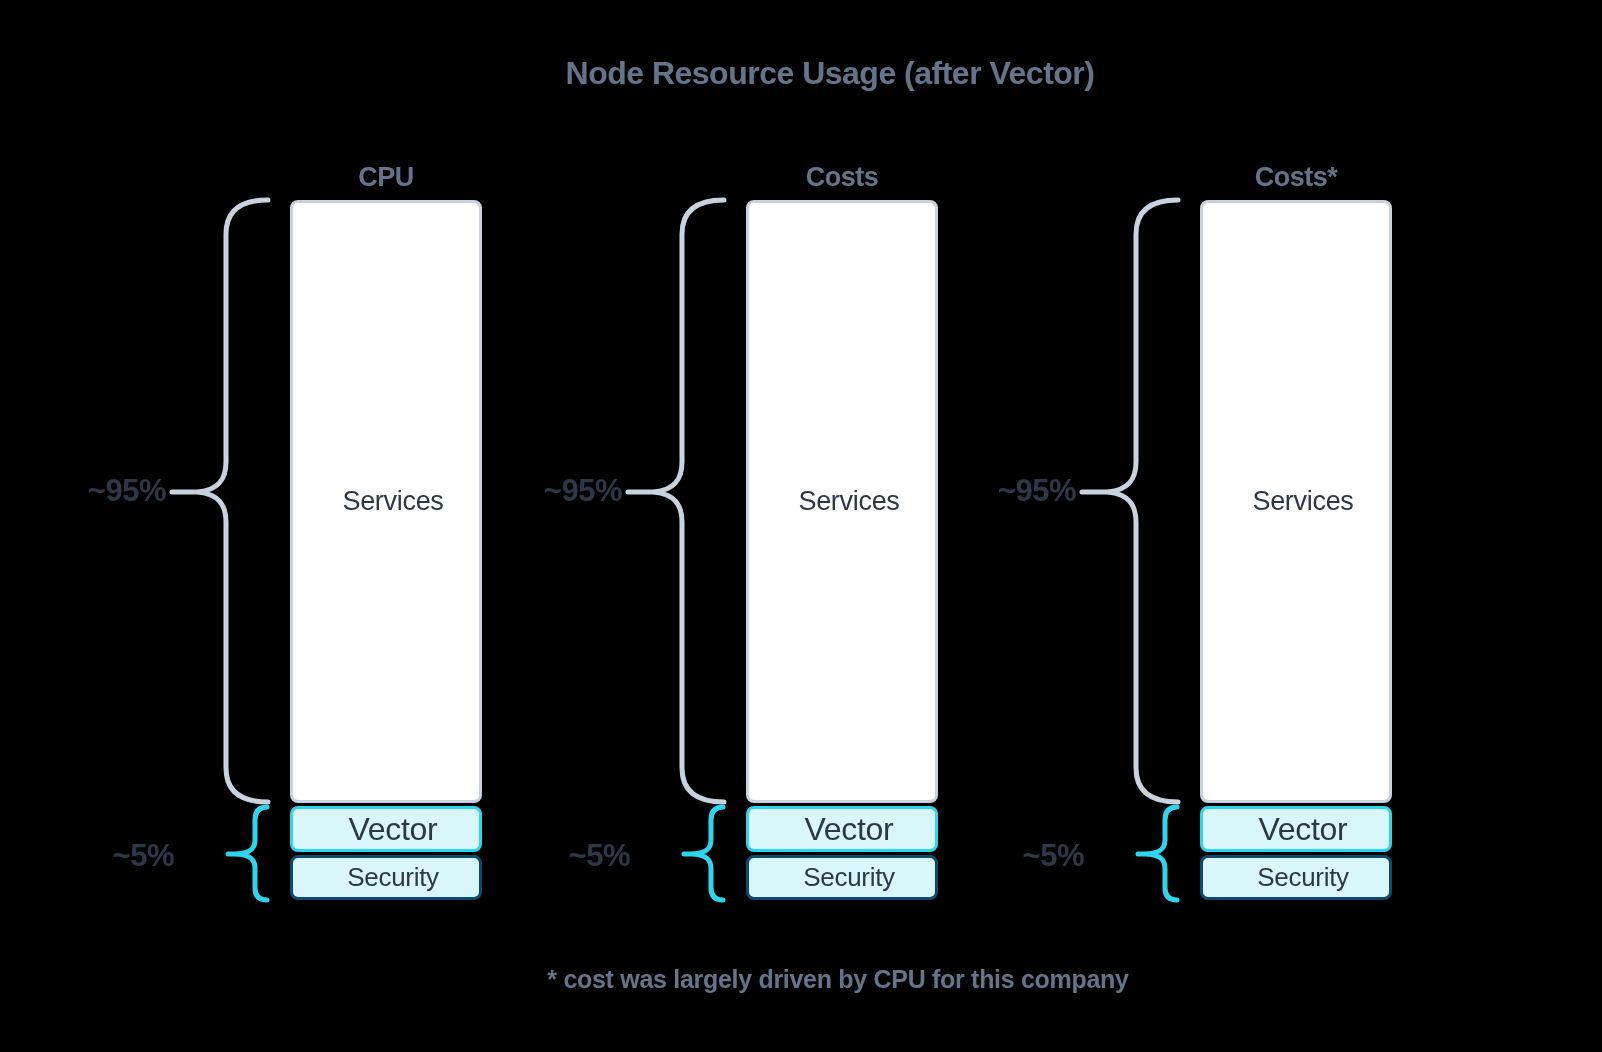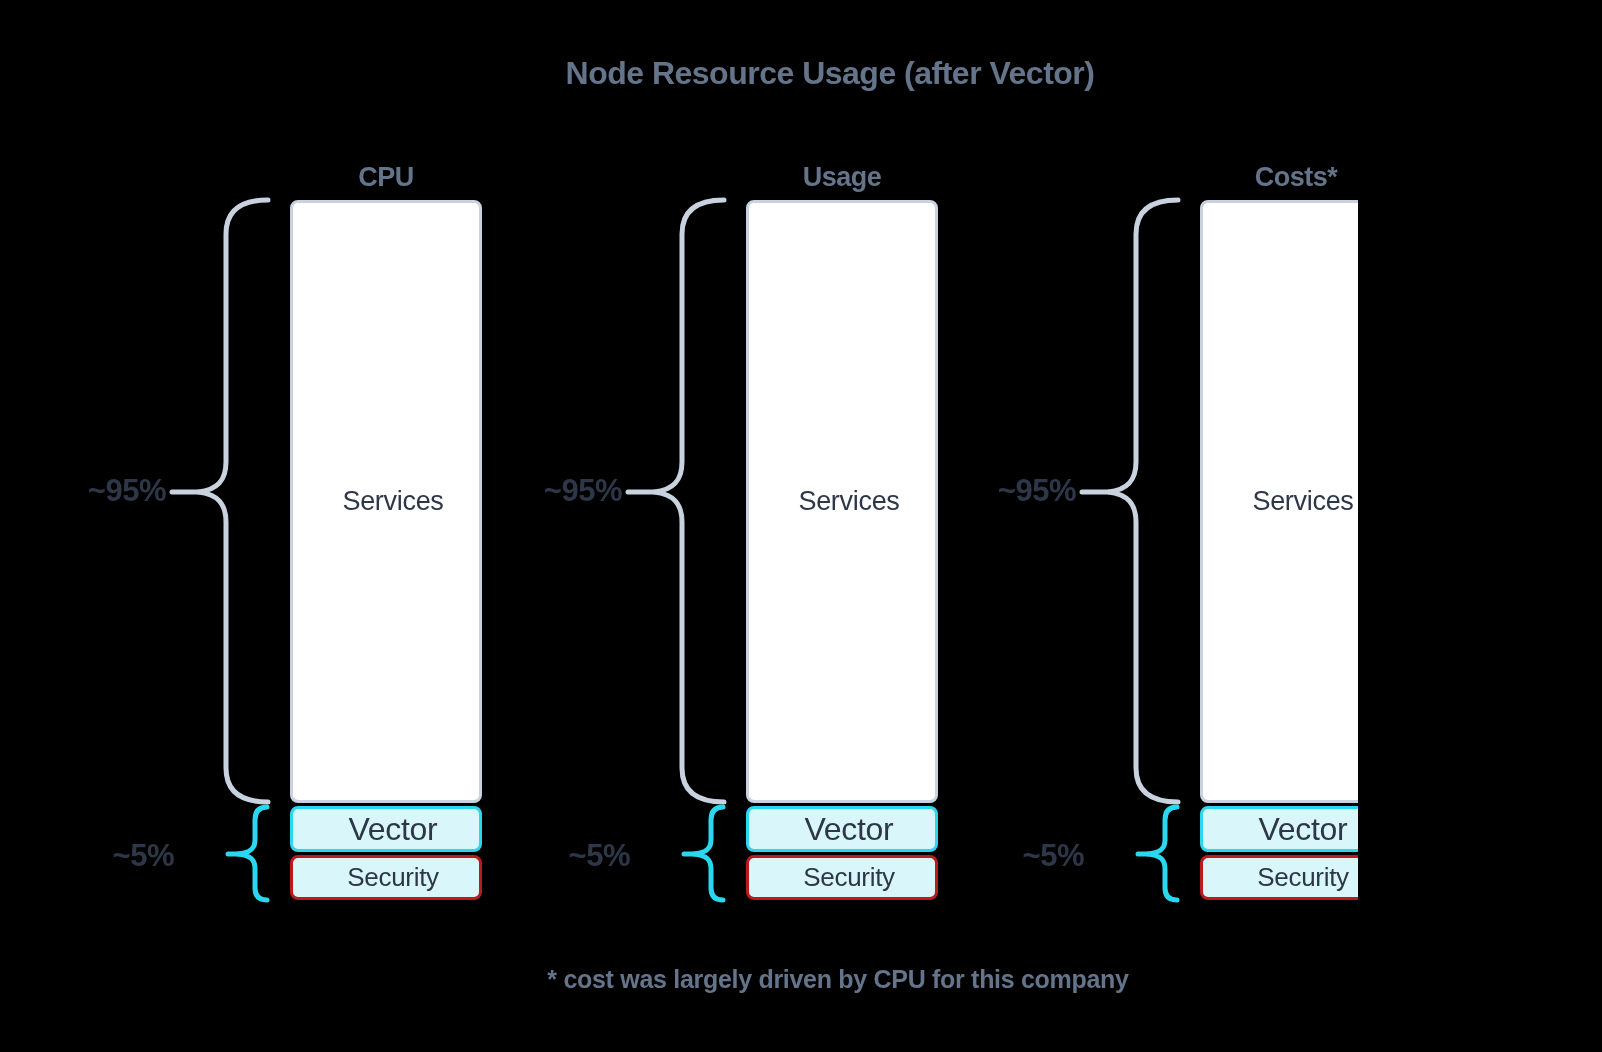--- a/index.html
+++ b/index.html
@@ -1,18 +1,18 @@
 <!DOCTYPE html>
 <html><head>
 <meta charset="utf-8">
 <style>
   html,body{margin:0;padding:0;background:#000;}
   .canvas{
     position:relative;
-    width:1358px;height:1052px;
+    width:1602px;height:1052px;
     background:#000;
     overflow:hidden;
     font-family:"Liberation Sans", sans-serif;
   }
   .title{
     position:absolute;left:30px;top:55px;width:1600px;
     text-align:center;
     font-size:32px;font-weight:bold;letter-spacing:-0.5px;
     color:#64748b;
   }
@@ -42,21 +42,21 @@
     top:188px;height:603px;
     background:#ffffff;border:3px solid #c9d3df;
   }
   .box.vector{
     top:794px;height:46px;
     background:#d9f7fb;border:3px solid #2bd7ee;
     font-size:32px;
   }
   .box.security{
     top:843px;height:45px;
-    background:#d9f7fb;border:3px solid #b91c1c;
+    background:#d9f7fb;border:3px solid #0c4a6e;
     font-size:26px;
   }
   .braces{position:absolute;left:150px;top:170px;width:150px;height:730px;}
   .braces path{fill:none;stroke-linecap:round;}
   .braces .gray{stroke:#c9d3df;stroke-width:5;}
   .braces .cyan{stroke:#2bd7ee;stroke-width:5;}
   .pct{
     position:absolute;
     text-align:right;
     font-size:31px;font-weight:bold;letter-spacing:-0.5px;
@@ -87,21 +87,21 @@
       <path class="gray" d="M 268 188 C 242 188 226 198 226 222 L 226 450 C 226 468 218 478 198 480 C 218 482 226 492 226 510 L 226 756 C 226 780 242 790 268 790"></path>
       <path class="gray" d="M 172 480 L 198 480"></path>
       <path class="cyan" d="M 267 795 C 259 795 255 799 255 808 L 255 828 C 255 836 251 841 237 842 C 251 843 255 848 255 857 L 255 876 C 255 884 259 888 267 888"></path>
       <path class="cyan" d="M 228 842 L 237 842"></path>
     </svg>
     <div class="pct pct95">~95%</div>
     <div class="pct pct5">~5%</div>
   </div>
 
   <div class="column" style="left:456px">
-    <div class="col-label">Usage</div>
+    <div class="col-label">Costs</div>
     <div class="box services">
       <span>Services</span>
     </div>
     <div class="box vector">
       <span>Vector</span>
     </div>
     <div class="box security">
       <span>Security</span>
     </div>
     <svg class="braces" viewBox="150 170 150 730">

